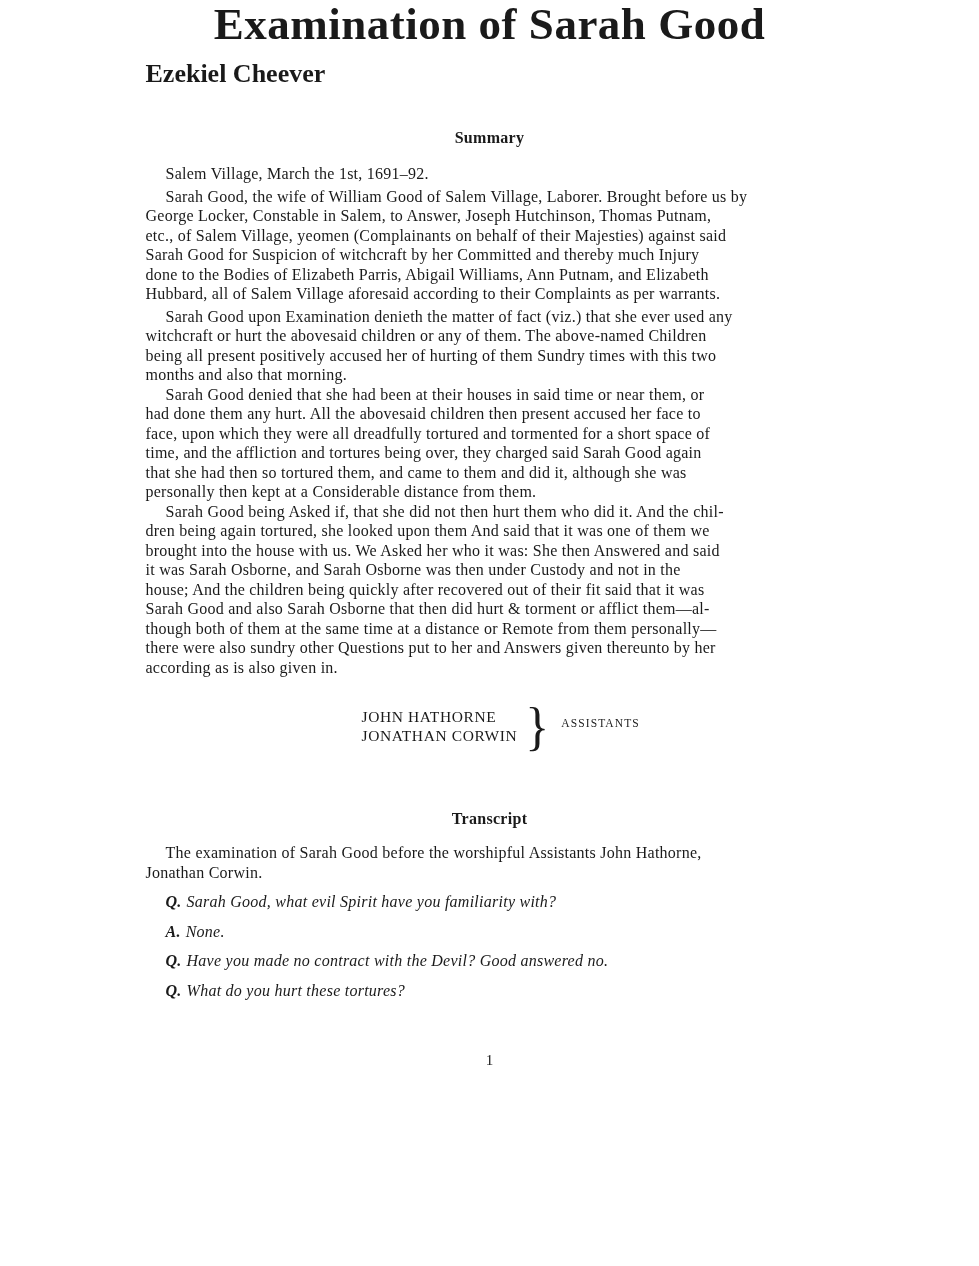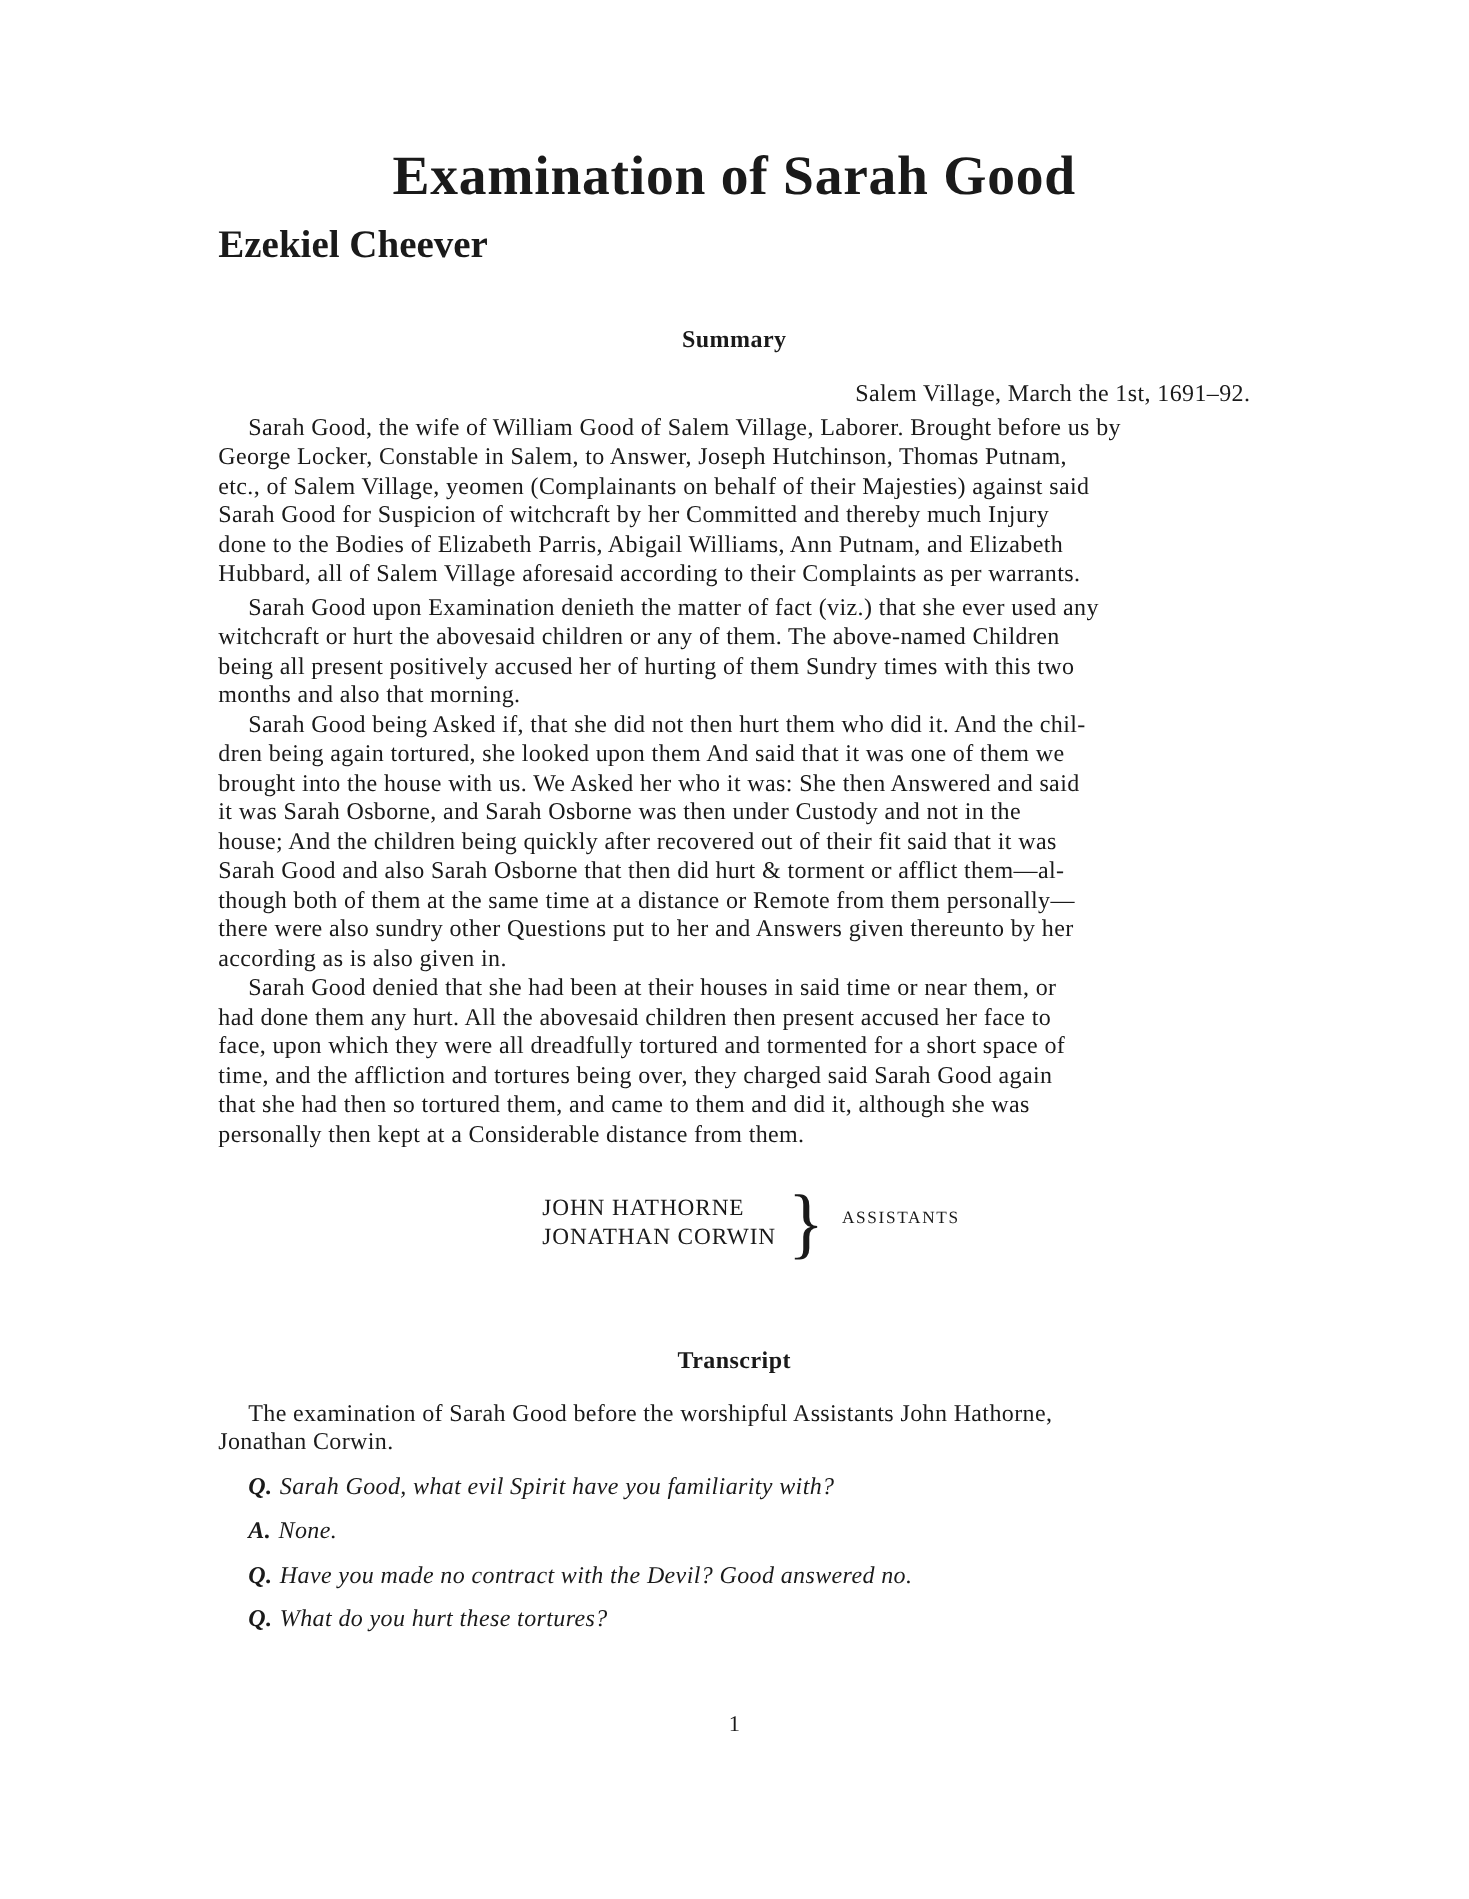--- a/index.html
+++ b/index.html
@@ -14,22 +14,21 @@
     color: #1a1a1a;
     -webkit-font-smoothing: antialiased;
   }
   .page {
     width: 688px;
     margin: 0 auto;
     position: relative;
   }
   .doc-title {
     margin: 0;
-    padding-top: 98px;
-    font-size: 37px;
+    font-size: 45px;
     line-height: 1.1;
     font-weight: 700;
     text-align: center;
     letter-spacing: 0.5px;
   }
   .doc-author {
     margin: 10px 0 0 0;
     font-size: 26px;
     line-height: 1.1;
     font-weight: 700;
@@ -46,21 +45,21 @@
   .summary-heading { margin-top: 40px; }
   .transcript-heading { margin-top: 58px; }
   .para {
     margin: 0;
     font-size: 16px;
     line-height: 19.5px;
     letter-spacing: 0.25px;
     white-space: pre-line;
     text-indent: 20px;
   }
-  .dateline { margin-top: 17px; text-align: right; }
+  .dateline { margin-top: 17px; }
   .gap-above { margin-top: 3px; }
   .sig-block {
     margin-top: 24px;
     margin-left: 216px;
     display: flex;
     align-items: center;
   }
   .sig-names {
     font-size: 15.5px;
     line-height: 19px;
@@ -115,35 +114,35 @@
     <p class="para gap-above">Sarah Good, the wife of William Good of Salem Village, Laborer. Brought before us by
 George Locker, Constable in Salem, to Answer, Joseph Hutchinson, Thomas Putnam,
 etc., of Salem Village, yeomen (Complainants on behalf of their Majesties) against said
 Sarah Good for Suspicion of witchcraft by her Committed and thereby much Injury
 done to the Bodies of Elizabeth Parris, Abigail Williams, Ann Putnam, and Elizabeth
 Hubbard, all of Salem Village aforesaid according to their Complaints as per warrants.</p>
     <p class="para gap-above">Sarah Good upon Examination denieth the matter of fact (viz.) that she ever used any
 witchcraft or hurt the abovesaid children or any of them. The above-named Children
 being all present positively accused her of hurting of them Sundry times with this two
 months and also that morning.</p>
+    <p class="para">Sarah Good denied that she had been at their houses in said time or near them, or
+had done them any hurt. All the abovesaid children then present accused her face to
+face, upon which they were all dreadfully tortured and tormented for a short space of
+time, and the affliction and tortures being over, they charged said Sarah Good again
+that she had then so tortured them, and came to them and did it, although she was
+personally then kept at a Considerable distance from them.</p>
     <p class="para">Sarah Good being Asked if, that she did not then hurt them who did it. And the chil-
 dren being again tortured, she looked upon them And said that it was one of them we
 brought into the house with us. We Asked her who it was: She then Answered and said
 it was Sarah Osborne, and Sarah Osborne was then under Custody and not in the
 house; And the children being quickly after recovered out of their fit said that it was
 Sarah Good and also Sarah Osborne that then did hurt &amp; torment or afflict them—al-
 though both of them at the same time at a distance or Remote from them personally—
 there were also sundry other Questions put to her and Answers given thereunto by her
 according as is also given in.</p>
-    <p class="para">Sarah Good denied that she had been at their houses in said time or near them, or
-had done them any hurt. All the abovesaid children then present accused her face to
-face, upon which they were all dreadfully tortured and tormented for a short space of
-time, and the affliction and tortures being over, they charged said Sarah Good again
-that she had then so tortured them, and came to them and did it, although she was
-personally then kept at a Considerable distance from them.</p>
 
     <div class="sig-block">
       <div class="sig-names">
         <div>JOHN HATHORNE</div>
         <div>JONATHAN CORWIN</div>
       </div>
       <div class="sig-brace">}</div>
       <div class="sig-role">Assistants</div>
     </div>
   </section>

